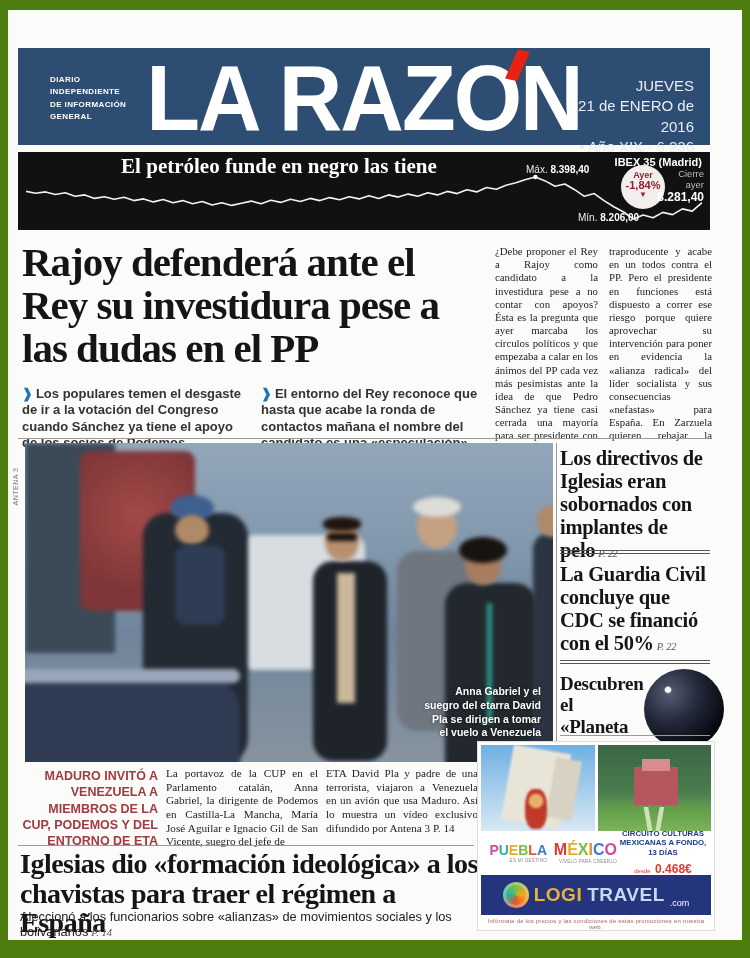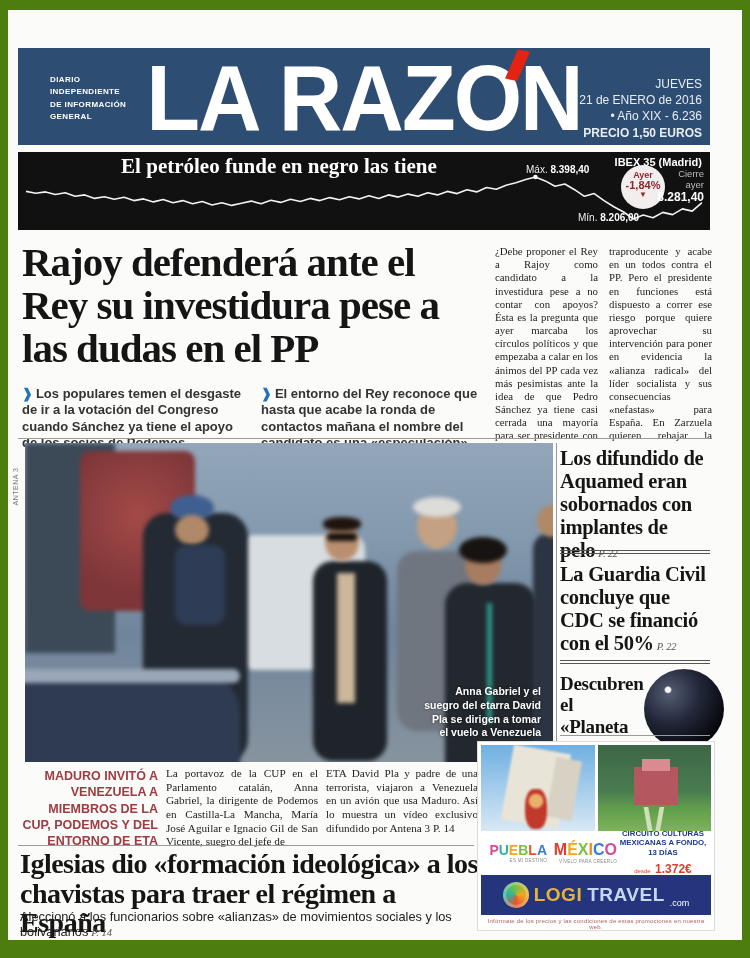--- a/index.html
+++ b/index.html
@@ -10,21 +10,21 @@
 
   
   .banner{left:10px;top:38px;width:692px;height:97px;background:#2e4d72;}
   .tagline{left:32px;top:26px;width:110px;color:#fff;font-size:8px;font-weight:bold;
            letter-spacing:.4px;line-height:1.55;}
   .logo{left:0;top:-4px;width:692px;text-align:center;color:#fff;font-weight:bold;
         font-size:88px;letter-spacing:-2px;transform:scaleY(1.06);transform-origin:top;}
   .logo .oo{position:relative;display:inline-block;}
   .logo .accent{position:absolute;right:-4px;top:6px;width:13px;height:28px;background:#e42313;
                 transform:skewX(-16deg) rotate(10deg);}
-  .dateblock{right:8px;top:28px;width:150px;text-align:right;color:#e8edf3;font-size:12px;line-height:1.35;}
+  .dateblock{right:16px;top:28px;width:150px;text-align:right;color:#e8edf3;font-size:15px;line-height:1.35;}
   .dateblock .b{font-weight:bold;}
 
   
   .strip{left:10px;top:142px;width:692px;height:78px;background:#111;}
   .strip-title{left:0;right:170px;top:2px;text-align:center;color:#fff;
                font-family:"Liberation Serif",serif;font-weight:bold;font-size:21px;}
   .spark{left:8px;top:20px;}
   .maxlbl{left:508px;top:12px;color:#eee;font-size:10px;}
   .minlbl{left:560px;top:60px;color:#eee;font-size:10px;}
   .vlab{font-weight:bold;color:#fff;}
@@ -204,21 +204,21 @@
       <div class="ph" style="left:508px;top:90px;width:46px;height:260px;border-radius:16px;background:#2b3440;"></div>
       <div class="ph" style="left:512px;top:62px;width:30px;height:32px;border-radius:50%;background:#b08968;"></div>
 
       <div class="ph" style="left:-20px;top:230px;width:235px;height:120px;border-radius:40px 40px 0 0;background:#2e3b52;"></div>
       <div class="ph" style="left:-20px;top:226px;width:235px;height:14px;border-radius:40px;background:#9aa7b8;"></div>
       <div class="caption abs">Anna Gabriel y el suegro del etarra David Pla se dirigen a tomar el vuelo a Venezuela</div>
     </div>
     <div class="abs credit">ANTENA 3</div>
 
     <div class="abs vrule"></div>
-    <div class="abs sb-story" style="top:437px;"><span>Los difundido de Aquamed eran sobornados con implantes de pelo</span><span class="pref">P. 22</span></div>
+    <div class="abs sb-story" style="top:437px;"><span>Los directivos de Iglesias eran sobornados con implantes de pelo</span><span class="pref">P. 22</span></div>
     <div class="abs drule" style="top:540px;"></div>
     <div class="abs sb-story" style="top:553px;"><span>La Guardia Civil concluye que CDC se financió con el 50%</span><span class="pref">P. 22</span></div>
     <div class="abs drule" style="top:650px;"></div>
     <div class="abs sb-story planet-row" style="top:663px;font-size:19px;">
       <div style="width:86px;"><span>Descubren el «Planeta Nueve»</span><span class="pref">P. 54</span></div>
       <div class="planet"></div>
     </div>
     <div class="abs srule"></div>
 
     <div class="abs kicker">MADURO INVITÓ A VENEZUELA A MIEMBROS DE LA CUP, PODEMOS Y DEL ENTORNO DE ETA</div>
@@ -247,21 +247,21 @@
           <div class="tag">ES MI DESTINO</div>
         </div>
         <div class="brand brand2">
           <div class="big"><span style="color: rgb(226, 58, 46);">M</span><span style="color: rgb(244, 168, 29);">É</span><span style="color: rgb(123, 192, 67);">X</span><span style="color: rgb(240, 140, 30);">I</span><span style="color: rgb(58, 123, 213);">C</span><span style="color: rgb(214, 74, 154);">O</span></div>
           <div class="tag">VÍVELO PARA CREERLO</div>
         </div>
         <div class="offer">
           <div class="l">CIRCUITO CULTURAS</div>
           <div class="l">MEXICANAS A FONDO, 13 DÍAS</div>
           <div class="price-row"><span class="desde">desde</span>
-            <span class="price">1.372€</span></div>
+            <span class="price">0.468€</span></div>
         </div>
       </div>
       <div class="ad-band">
         <div class="logiball"></div>
         <span class="logi">LOGI</span>
           <span class="travel">TRAVEL</span>
           <span class="dotcom">.com</span>
       </div>
       <div class="legal">Infórmate de los precios y las condiciones de estas promociones en nuestra web.</div>
     </div>

